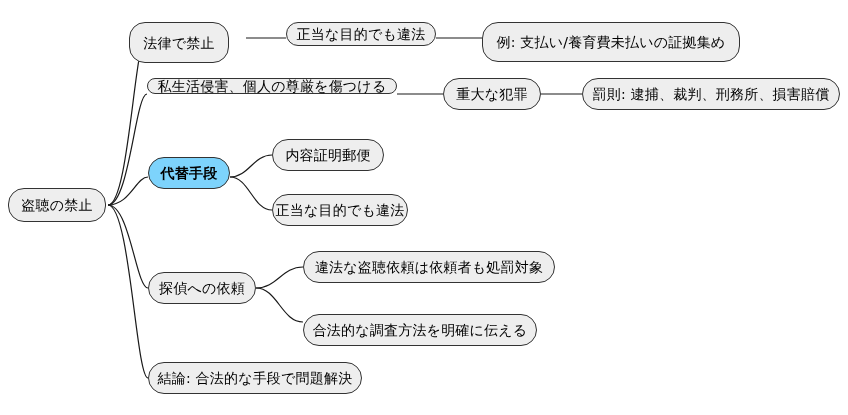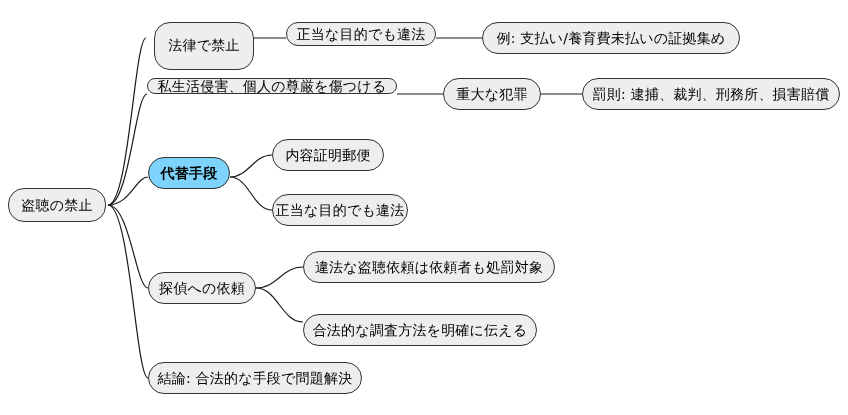--- a/index.html
+++ b/index.html
@@ -59,27 +59,27 @@
       <path d="M 230 177 C 248.9 177, 253.1 210, 272 210" fill="none" stroke="#1a1a1a" stroke-width="1.2"></path>
       <path d="M 108 205 C 130 205, 136 288, 148 288" fill="none" stroke="#1a1a1a" stroke-width="1.2"></path>
       <path d="M 256 288 C 277.15 288, 281.85 267, 303 267" fill="none" stroke="#1a1a1a" stroke-width="1.2"></path>
       <path d="M 256 288 C 277.15 288, 281.85 322, 303 322" fill="none" stroke="#1a1a1a" stroke-width="1.2"></path>
       <path d="M 108 205 C 130 205, 136 378, 148 378" fill="none" stroke="#1a1a1a" stroke-width="1.2"></path>
     </svg>
   <div id="node-layer">
       <div class="mm-node" style="left: 8px; top: 188px; width: 98px; height: 34px; background: rgb(238, 238, 238); border-color: rgb(51, 51, 51); color: rgb(0, 0, 0);">
         <span>盗聴の禁止</span>
       </div>
-      <div class="mm-node" style="left: 154px; top: 22px; width: 100px; height: 48px; background: rgb(238, 238, 238); border-color: rgb(51, 51, 51); color: rgb(0, 0, 0); font-family: Liberation Mono, monospace;">
+      <div class="mm-node" style="left: 129px; top: 22px; width: 100px; height: 41px; background: rgb(238, 238, 238); border-color: rgb(51, 51, 51); color: rgb(0, 0, 0);">
         <span>法律で禁止</span>
       </div>
       <div class="mm-node" style="left: 286px; top: 22px; width: 150px; height: 24px; background: rgb(238, 238, 238); border-color: rgb(51, 51, 51); color: rgb(0, 0, 0);">
         <span>正当な目的でも違法</span>
       </div>
-      <div class="mm-node" style="left: 482px; top: 22px; width: 258px; height: 32px; background: rgb(238, 238, 238); border-color: rgb(51, 51, 51); color: rgb(0, 0, 0);">
+      <div class="mm-node" style="left: 482px; top: 22px; width: 258px; height: 40px; background: rgb(238, 238, 238); border-color: rgb(51, 51, 51); color: rgb(0, 0, 0);">
         <span>例: 支払い/養育費未払いの証拠集め</span>
       </div>
       <div class="mm-node" style="left: 147px; top: 78px; width: 250px; height: 16px; background: rgb(238, 238, 238); border-color: rgb(51, 51, 51); color: rgb(0, 0, 0);">
         <span>私生活侵害、個人の尊厳を傷つける</span>
       </div>
       <div class="mm-node" style="left: 443px; top: 78px; width: 98px; height: 32px; background: rgb(238, 238, 238); border-color: rgb(51, 51, 51); color: rgb(0, 0, 0);">
         <span>重大な犯罪</span>
       </div>
       <div class="mm-node" style="left: 582px; top: 78px; width: 258px; height: 32px; background: rgb(238, 238, 238); border-color: rgb(51, 51, 51); color: rgb(0, 0, 0);">
         <span>罰則: 逮捕、裁判、刑務所、損害賠償</span>

